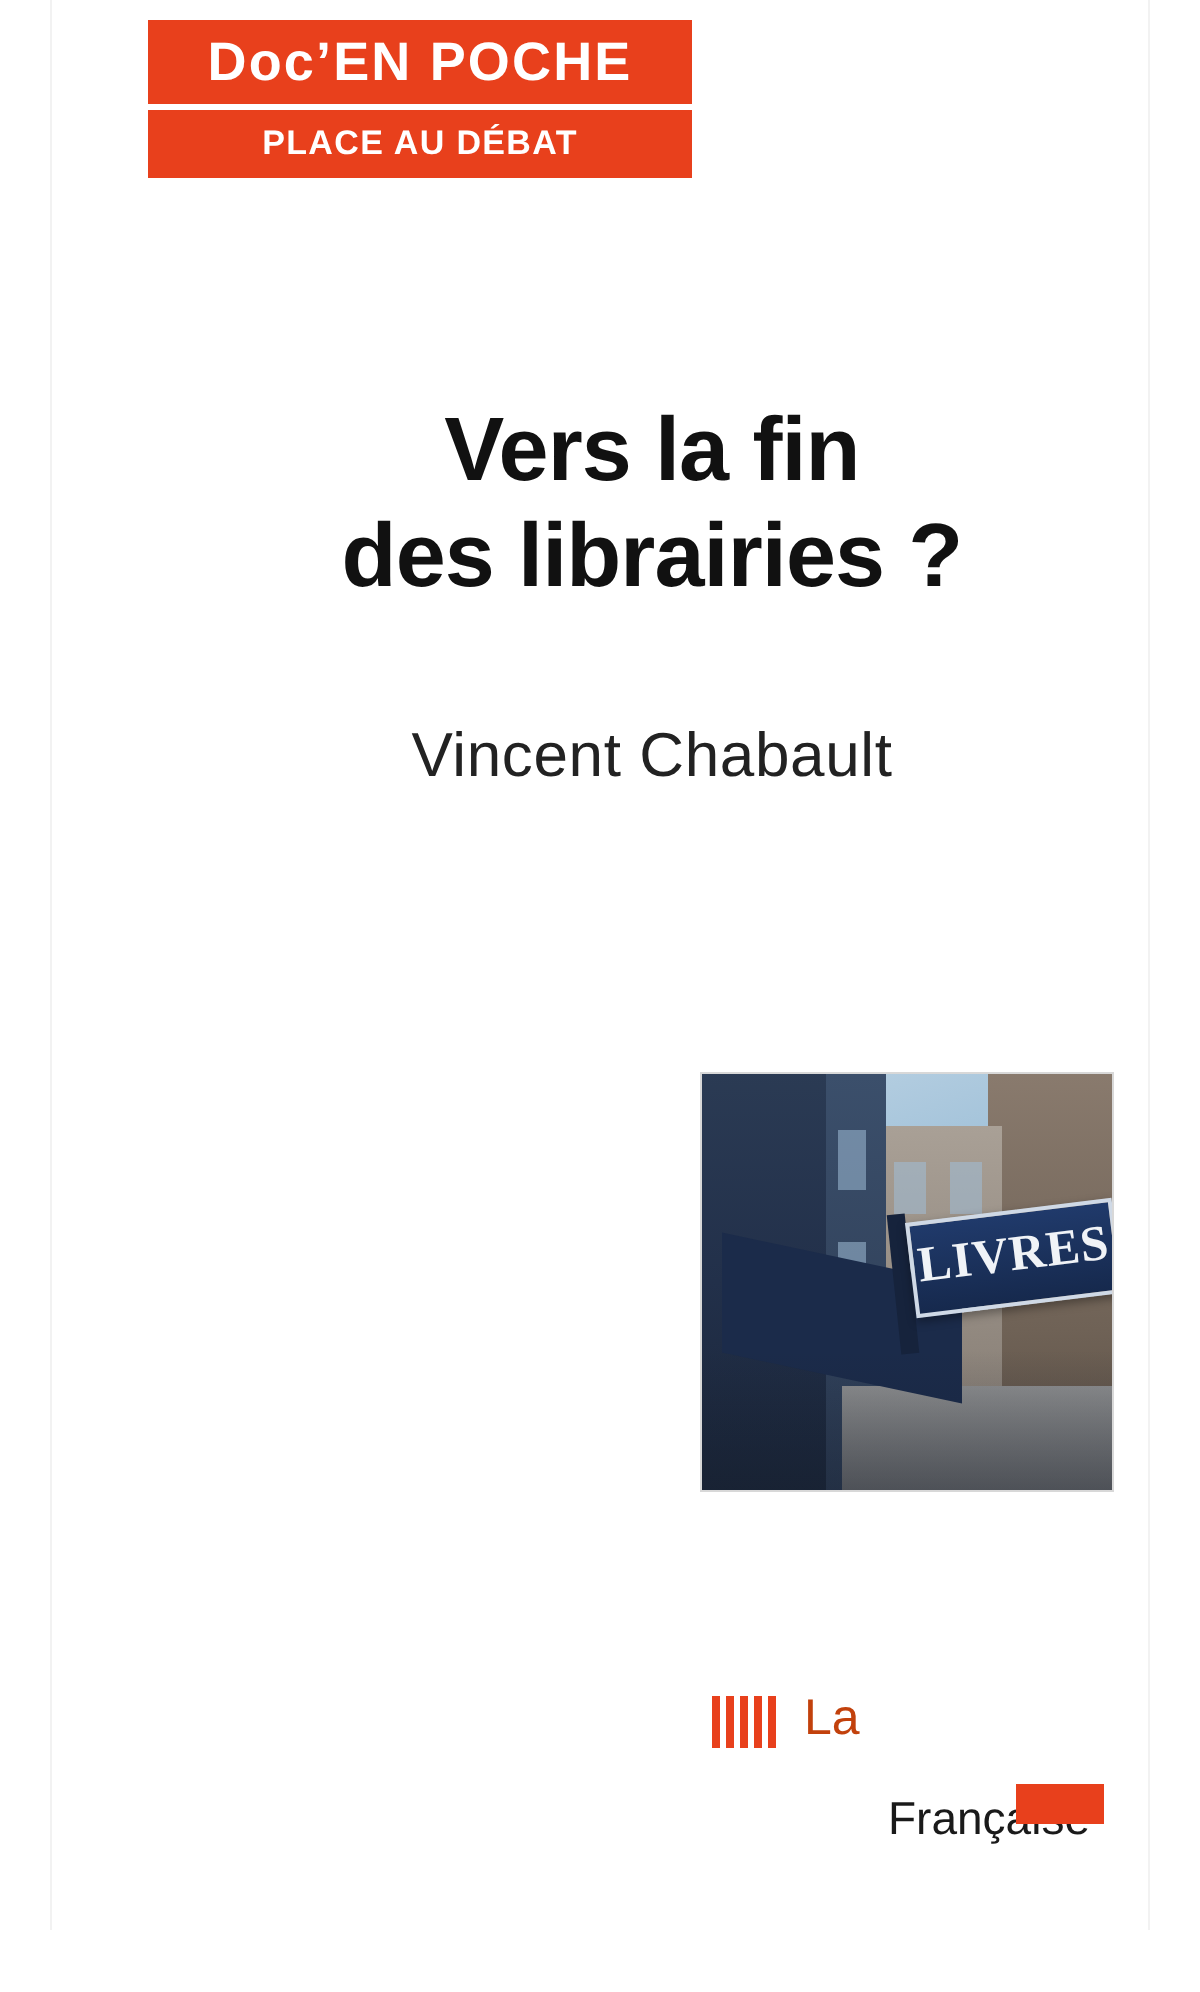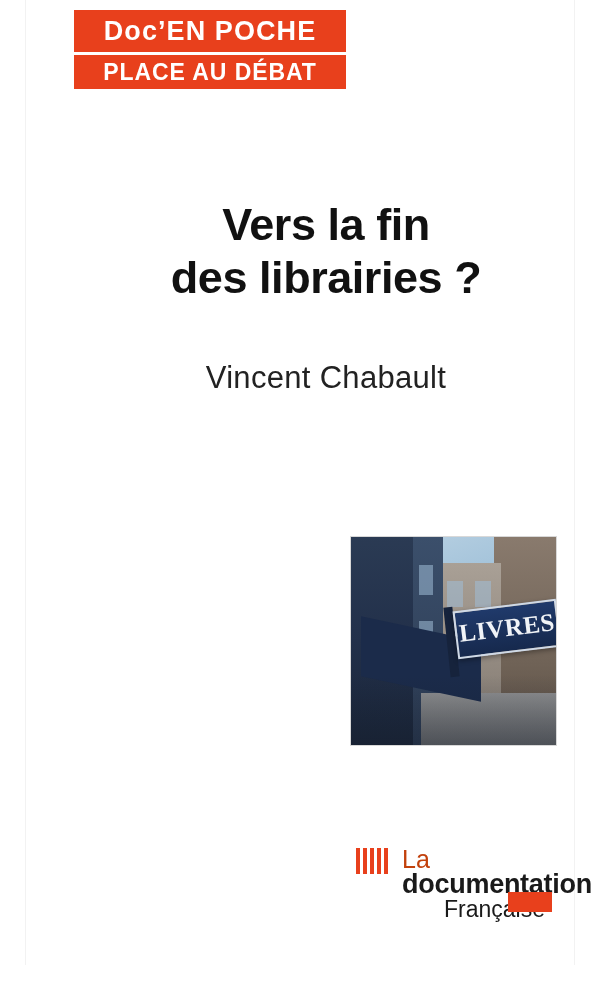--- a/index.html
+++ b/index.html
@@ -50,21 +50,21 @@
     font-size: 27px;
   }
   .banner-line1 .apos {
     font-size: 27px;
     vertical-align: baseline;
   }
   .banner-line2 {
     margin-top: 3px;
     height: 34px;
     line-height: 34px;
-    font-size: 23px;
+    font-size: 17px;
     text-align: center;
   }
   
   .title {
     position: absolute;
     left: 0;
     top: 198px;
     width: 600px;
     text-align: center;
     color: #111111;
@@ -269,20 +269,19 @@
 
     <div class="logo">
       <div class="logo-bars">
         <i></i>
           <i></i>
           <i></i>
           <i></i>
           <i></i>
       </div>
       <div class="logo-la">La</div>
-      <div class="logo-doc">documentation</div>
       <div class="logo-fr">Française</div>
       <div class="logo-sq"></div>
     </div>
 
   </div>
   <div class="bottom-strip"></div>
 </div>
 
 </body></html>

